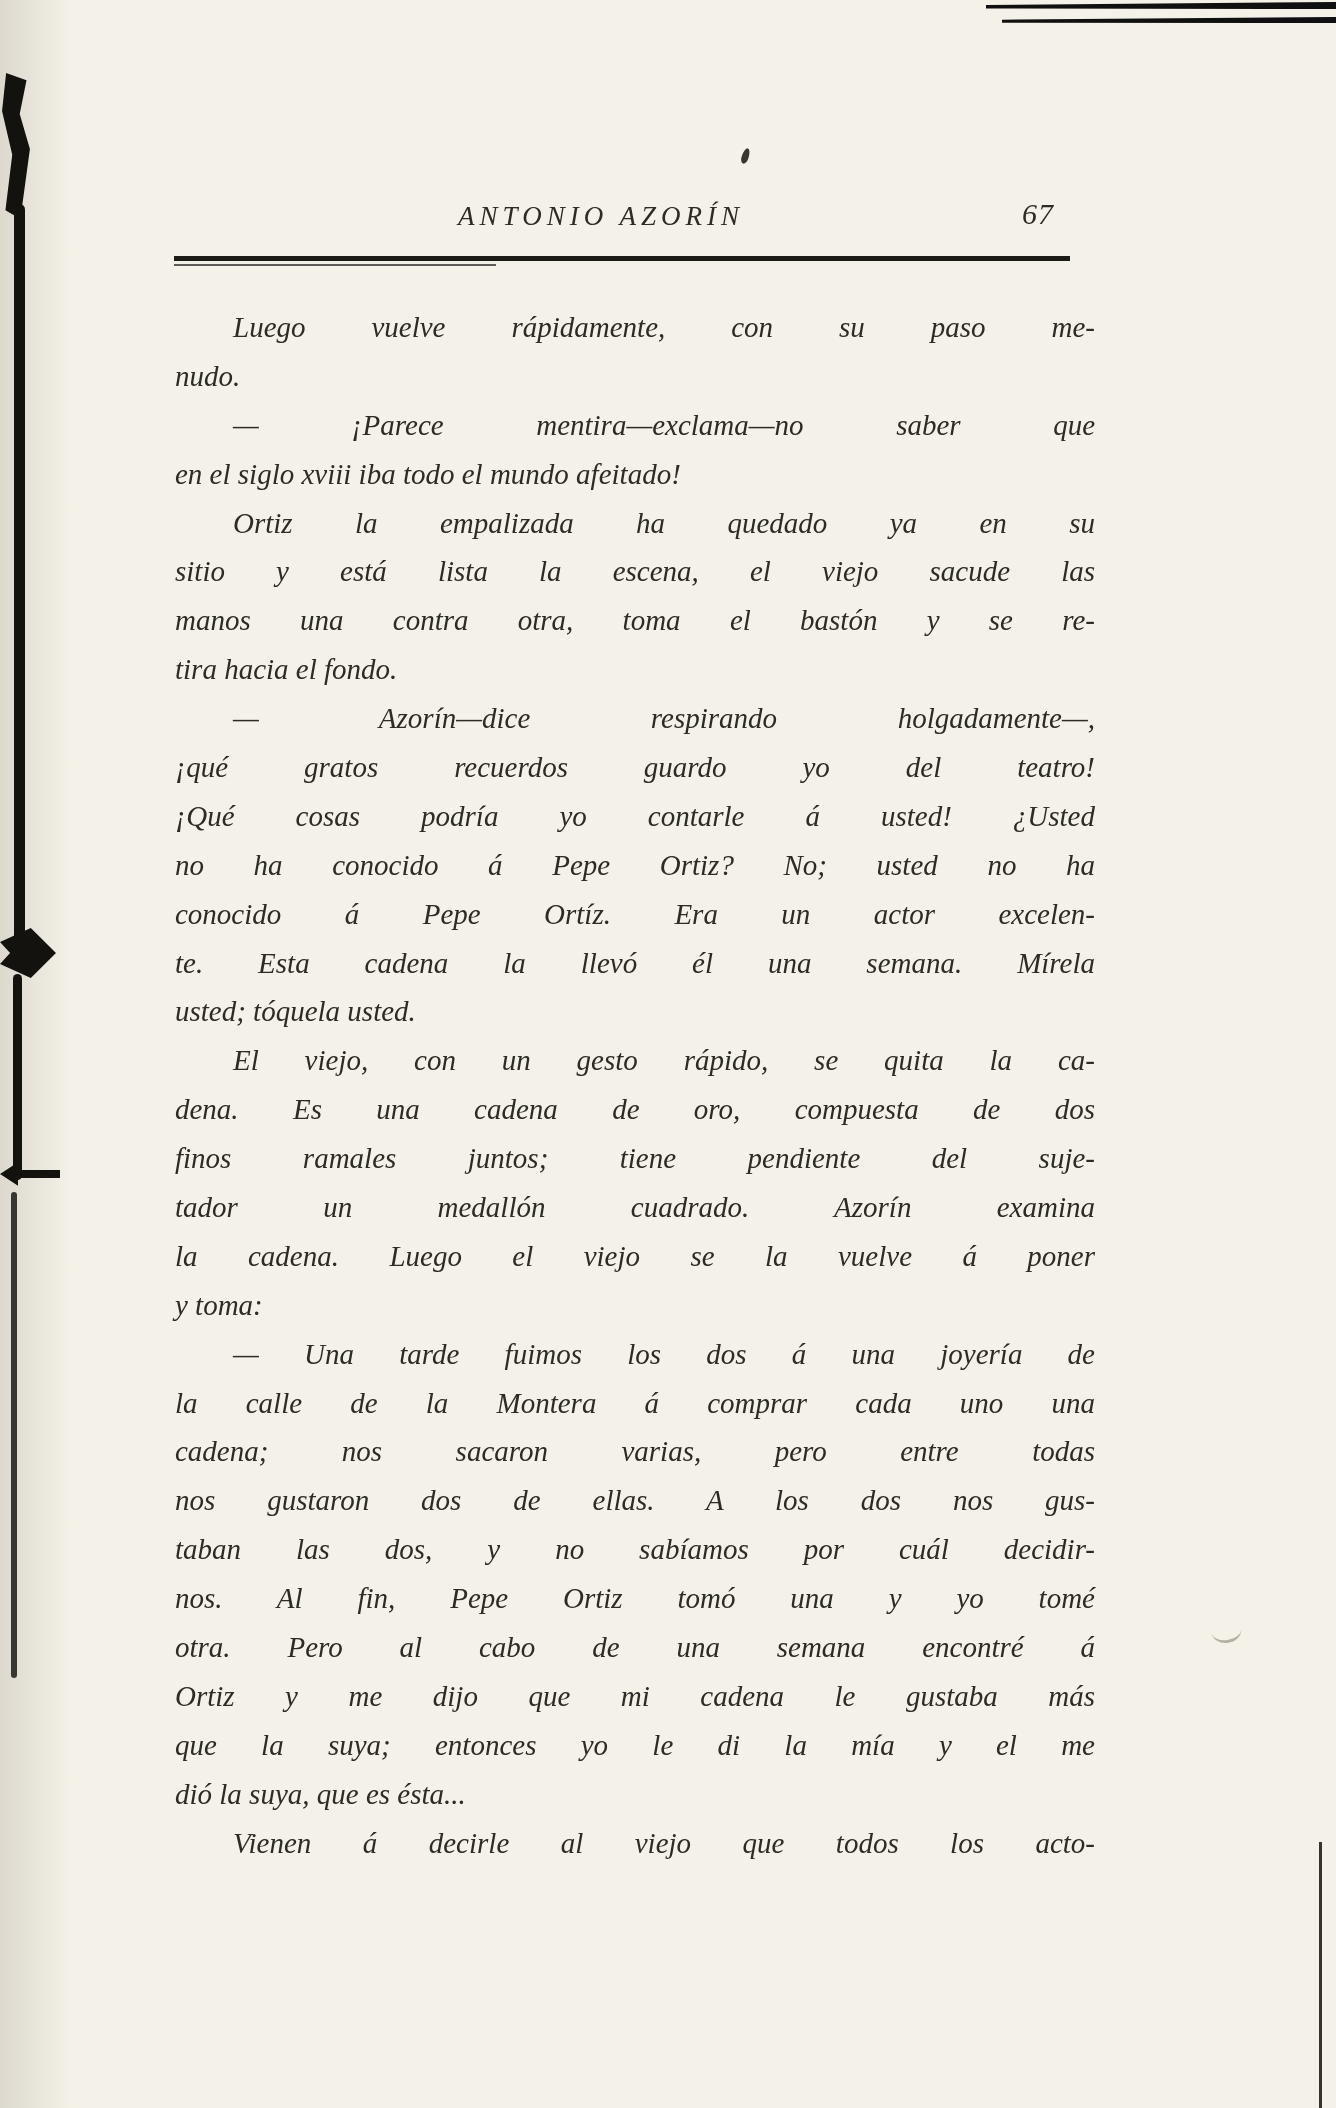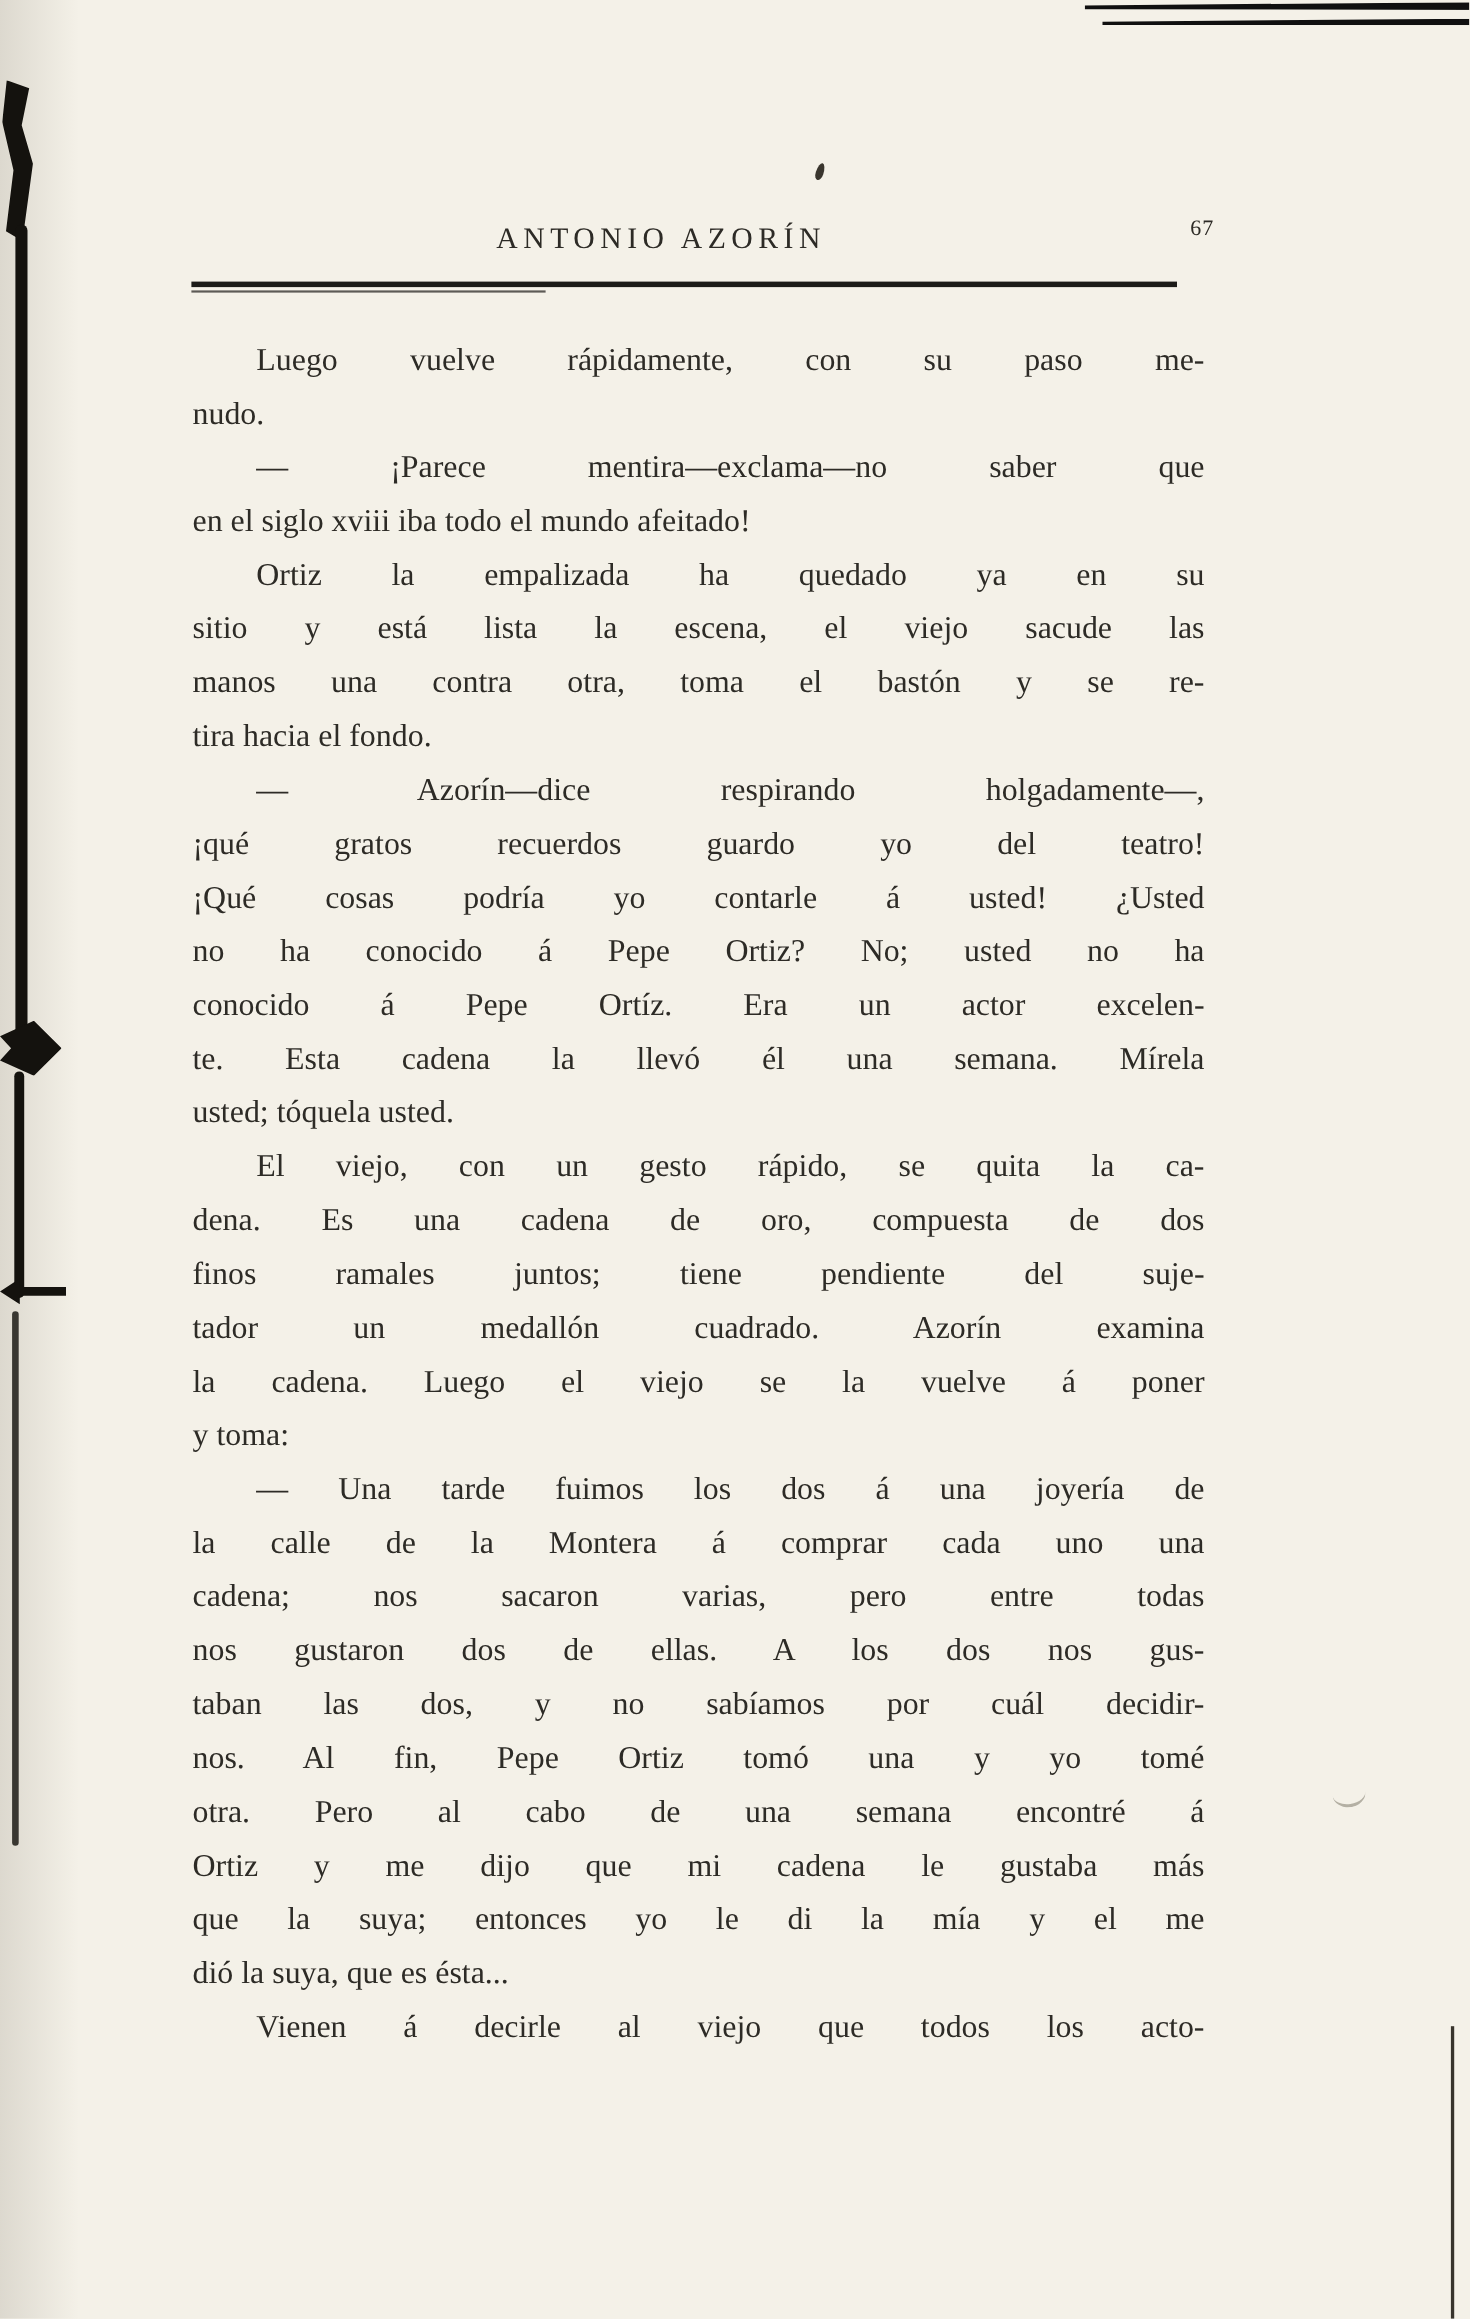--- a/index.html
+++ b/index.html
@@ -10,21 +10,21 @@
   }
   html,body{margin:0;padding:0;}
   body{
     width:1336px;height:2108px;
     background:var(--paper);
     font-family:"Liberation Serif","DejaVu Serif",serif;
     color:var(--ink);
     position:relative;
     overflow:hidden;
   }
-  .page{position:absolute;inset:0;}
+  .page{position:absolute;inset:0;font-style:italic;}
 
   
   .gutter-shade{
     position:absolute;left:0;top:0;width:72px;height:100%;
     background:linear-gradient(90deg, rgba(62,52,36,.13), rgba(62,52,36,0));
   }
   .mark{position:absolute;background:var(--mark);}
   .blob{
     left:0;top:73px;width:34px;height:146px;
     clip-path:polygon(18% 0,78% 5%,58% 28%,88% 52%,60% 100%,16% 94%,36% 56%,6% 26%);
@@ -60,22 +60,22 @@
     border-radius:0 0 60% 60%/0 0 100% 100%;
     transform:rotate(-8deg);
   }
 
   
   .title{
     position:absolute;left:601px;top:201px;transform:translateX(-50%);
     font-size:27px;letter-spacing:5px;white-space:nowrap;color:var(--ink);
   }
   .pagenum{
-    position:absolute;left:1082px;top:197px;
-    font-size:20px;letter-spacing:1px;color:var(--ink);
+    position:absolute;left:1022px;top:197px;
+    font-size:30px;letter-spacing:1px;color:var(--ink);
   }
   .hrule{
     position:absolute;left:174px;top:256px;width:896px;height:5px;
     background:var(--rule);
   }
   .hrule2{
     position:absolute;left:174px;top:264px;width:322px;height:2px;
     background:var(--rule);opacity:.7;
   }
 

